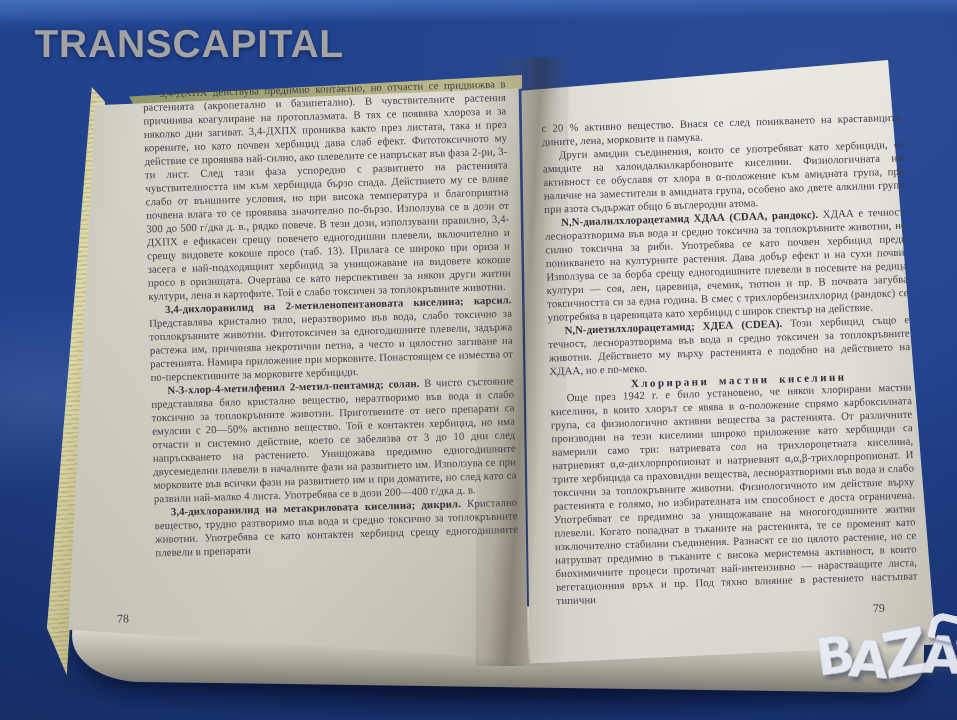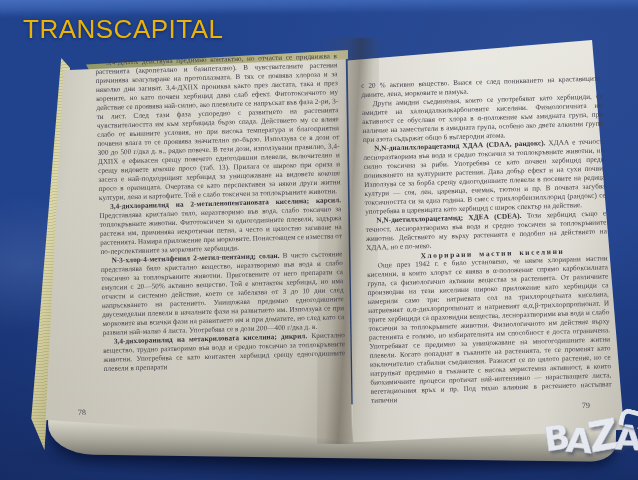--- a/index.html
+++ b/index.html
@@ -58,22 +58,22 @@
   .right-text{left:361px;top:82px;width:241px;transform:rotate(-1.8deg);}
   .section-heading{font-weight:bold;text-align:center;text-indent:0;
     letter-spacing:1.6px;word-spacing:3px;font-size:7.4px;color:#34323c;
     margin:8px 0 7px 0;}
   .pageno{position:absolute;font-size:8px;color:#45434c;}
   .pageno-left{left:78px;top:408px;transform:rotate(-1.6deg);}
   .pageno-right{left:582px;top:401px;transform:rotate(-1.8deg);}
 
   
   .seller{position:absolute;left:23px;top:14px;
-    font-family:"Liberation Sans",sans-serif;font-weight:400;font-size:26px;
-    color:#eab308;letter-spacing:0.5px;text-shadow:0 1px 3px rgba(8,18,55,0.55);}
+    font-family:"Liberation Sans",sans-serif;font-weight:700;font-size:26px;
+    color:#a3a3a3;letter-spacing:0.5px;text-shadow:0 1px 3px rgba(8,18,55,0.55);}
   .bazar{position:absolute;left:548px;top:413px;display:flex;align-items:flex-end;
     font-family:"DejaVu Sans",sans-serif;font-weight:bold;color:#e9ecf3;
     opacity:0.95;transform:rotate(-1deg);}
   .bazar .ltr{display:inline-block;font-size:34px;line-height:1;
     margin-left:-4px;text-shadow:2px 3px 3px rgba(55,65,92,0.55);
     -webkit-text-stroke:0.4px #c6ccda;}
   .bazar .l0{transform:rotate(-7deg) translateY(-1px);}
   .bazar .l1{transform:rotate(5deg) translateY(2px);}
   .bazar .l2{font-size:42px;transform:rotate(-9deg) translateY(2px);}
   .bazar .l3{transform:rotate(3deg);}

